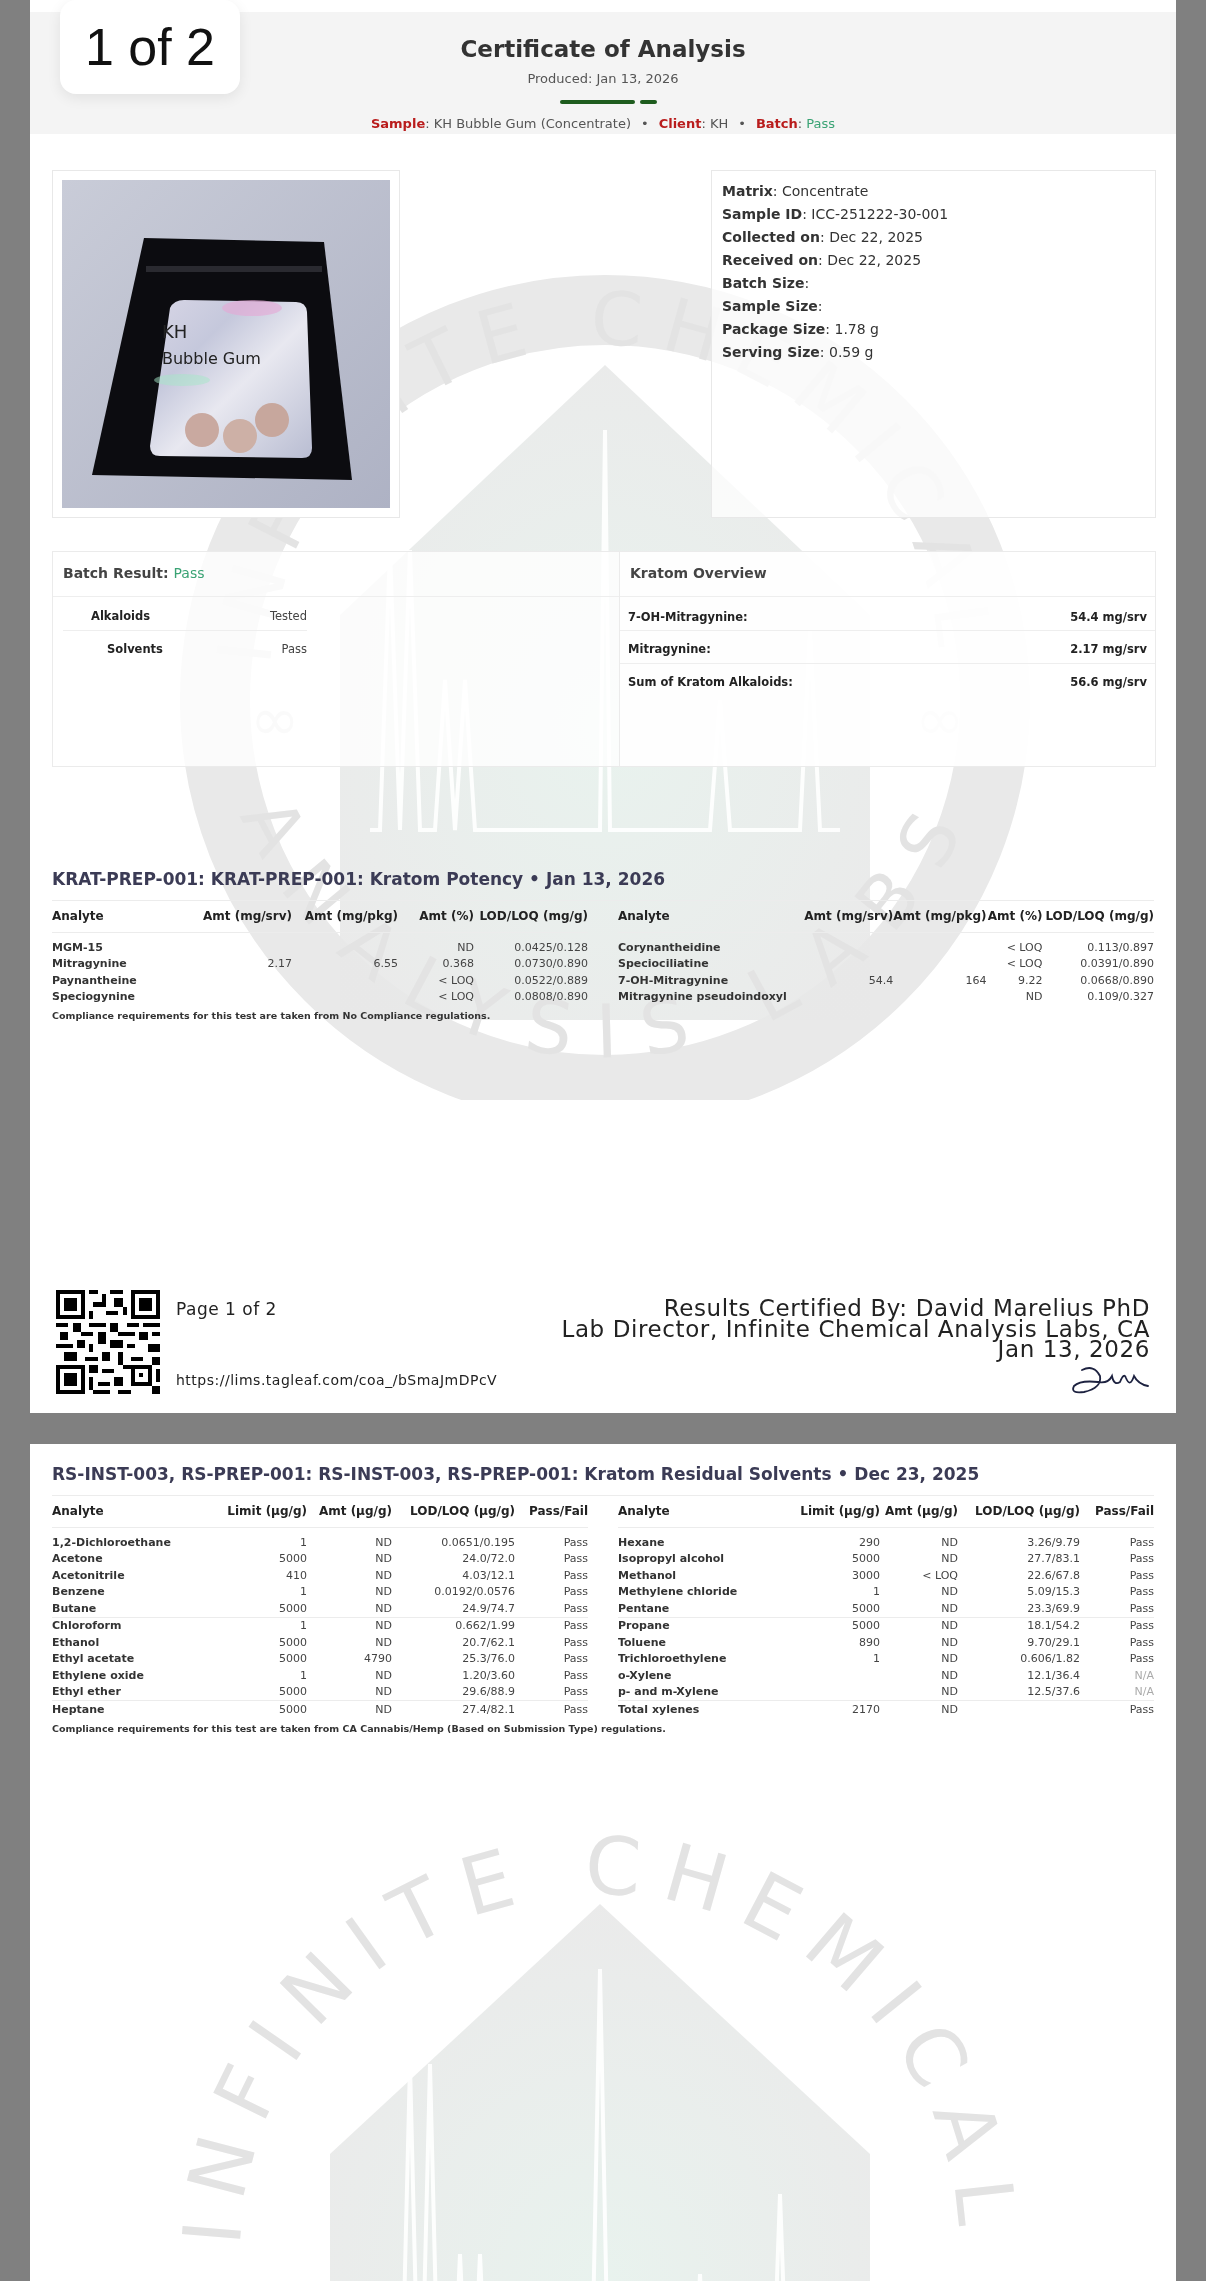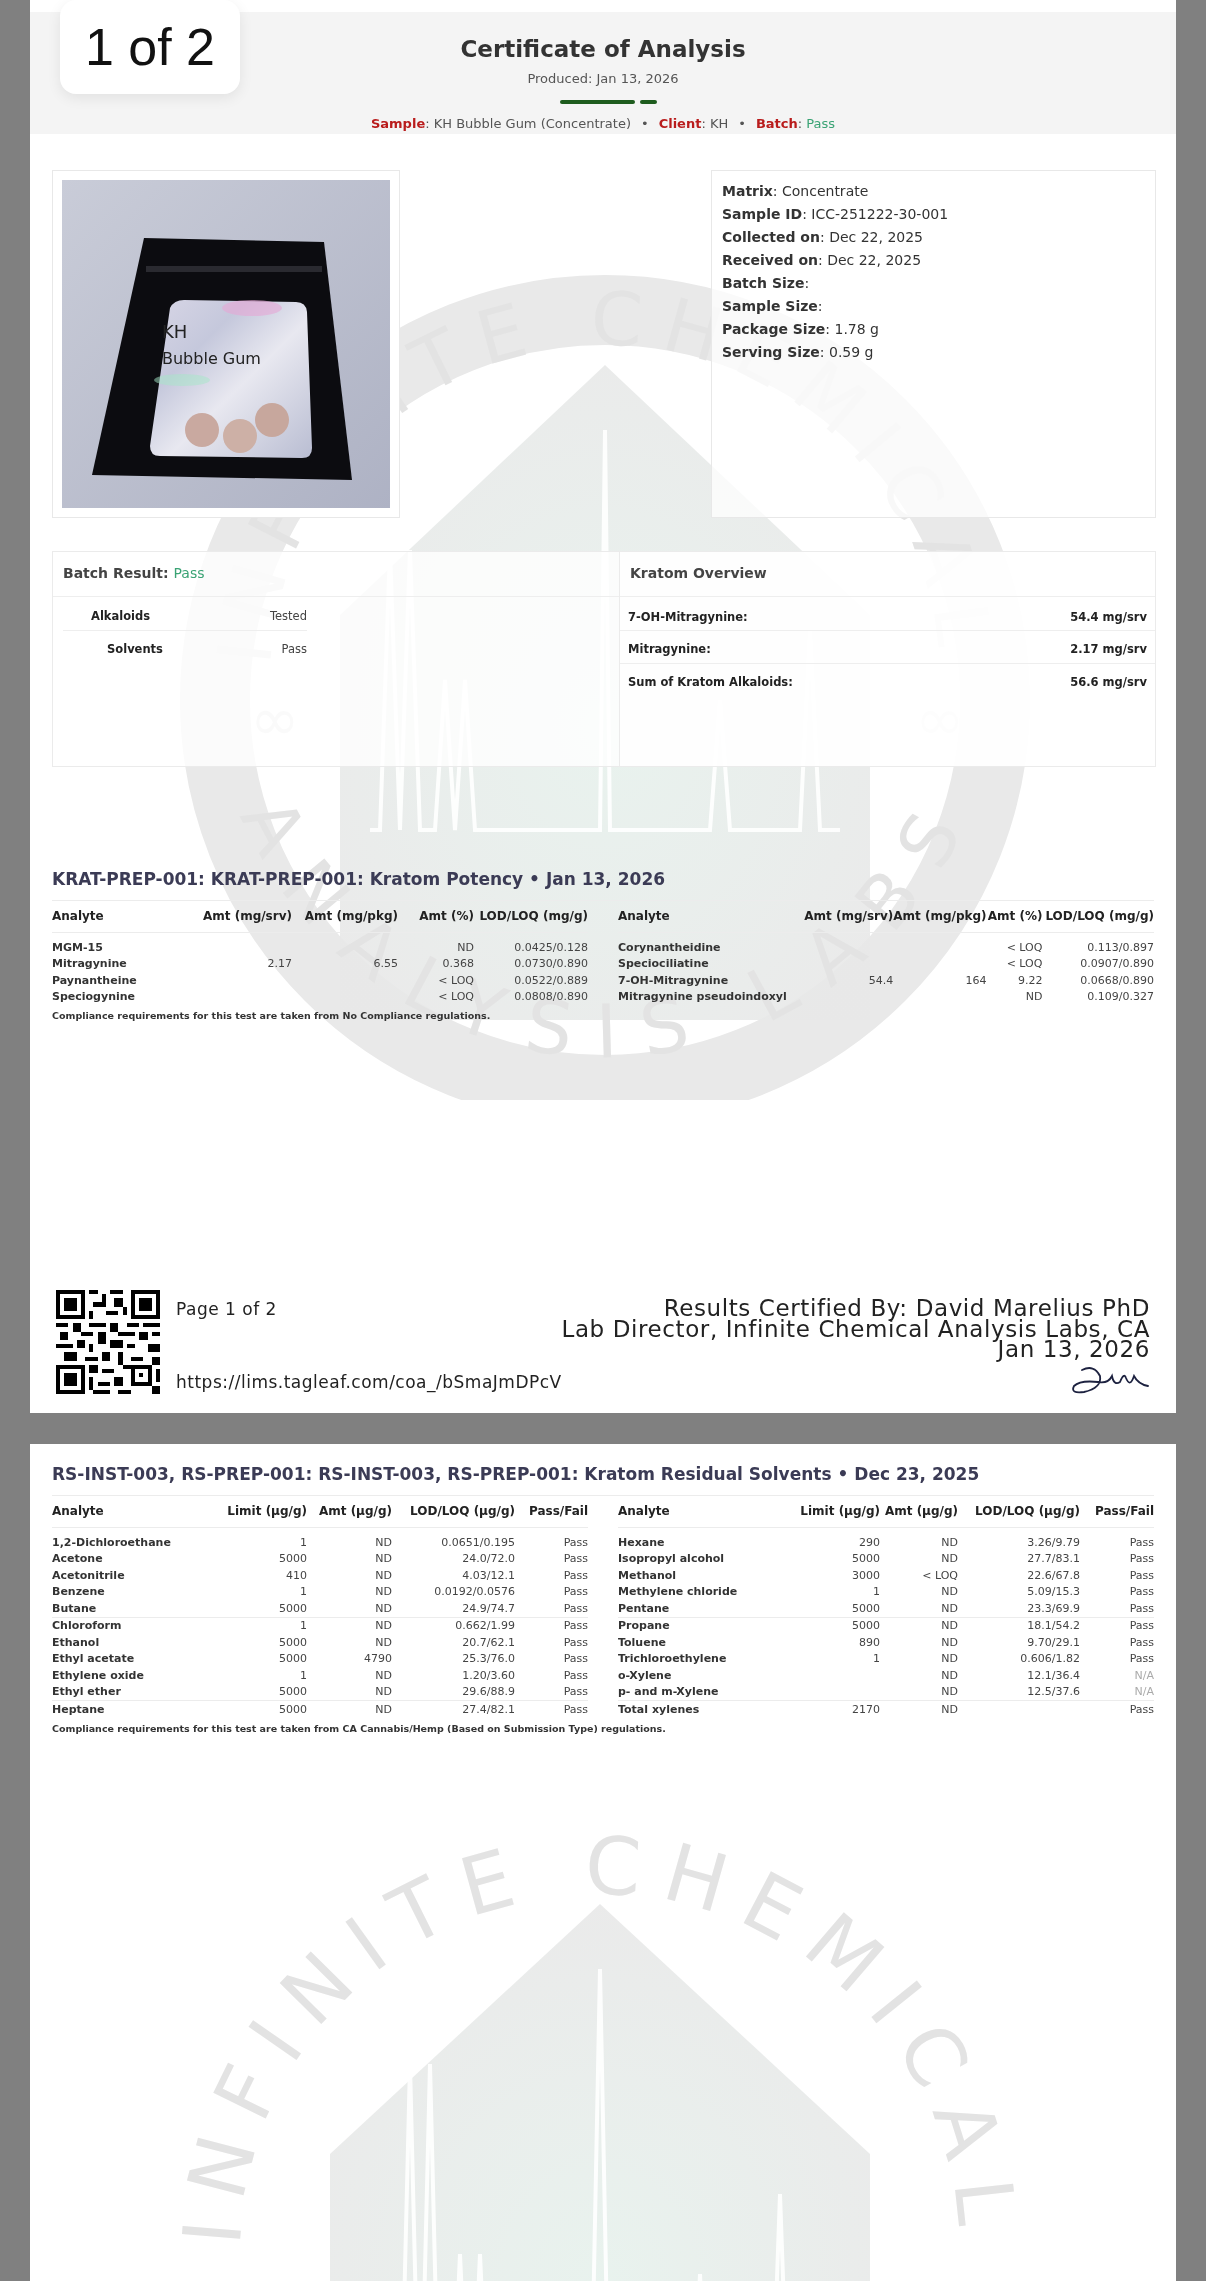--- a/index.html
+++ b/index.html
@@ -87,21 +87,21 @@
   table.t td:first-child { text-align:left; font-weight:bold; color:#333; }
   table.t tr.hdr-row th { border-bottom:1px solid #ececec; padding-bottom:6px; }
   table.t tr.first td { padding-top:6px; }
   table.t tr.grp td { border-top:1px solid #ececec; }
   .na { color:#aaa !important; }
   .note { position:absolute; left:22px; font-size:9.5px; font-weight:bold; color:#333; }
 
   
   .qr { position:absolute; left:26px; top:1290px; width:104px; height:104px; }
   .foot-page { position:absolute; left:146px; top:1299px; font-size:17px; color:#222; letter-spacing:0.5px; }
-  .foot-url { position:absolute; left:146px; top:1372px; font-size:17px; color:#222; letter-spacing:0.5px; }
+  .foot-url { position:absolute; left:146px; top:1372px; font-size:14px; color:#222; letter-spacing:0.5px; }
   .cert { position:absolute; right:26px; top:1298px; text-align:right; font-size:23px; color:#222; line-height:20.5px; letter-spacing:0.6px; }
   .sig { position:absolute; right:26px; top:1362px; width:82px; height:34px; }
 </style>
 </head>
 <body>
 
 <div class="page" id="page1">
 
   <div class="wm" style="left:150px; top:250px;">
     <svg width="850" height="850" viewBox="0 0 850 850">
@@ -281,21 +281,21 @@
             <td></td>
             <td></td>
             <td>&lt; LOQ</td>
             <td>0.113/0.897</td>
           </tr>
       <tr>
             <td>Speciociliatine</td>
             <td></td>
             <td></td>
             <td>&lt; LOQ</td>
-            <td>0.0907/0.890</td>
+            <td>0.0391/0.890</td>
           </tr>
       <tr>
             <td>7-OH-Mitragynine</td>
             <td>54.4</td>
             <td>164</td>
             <td>9.22</td>
             <td>0.0668/0.890</td>
           </tr>
       <tr>
             <td>Mitragynine pseudoindoxyl</td>

